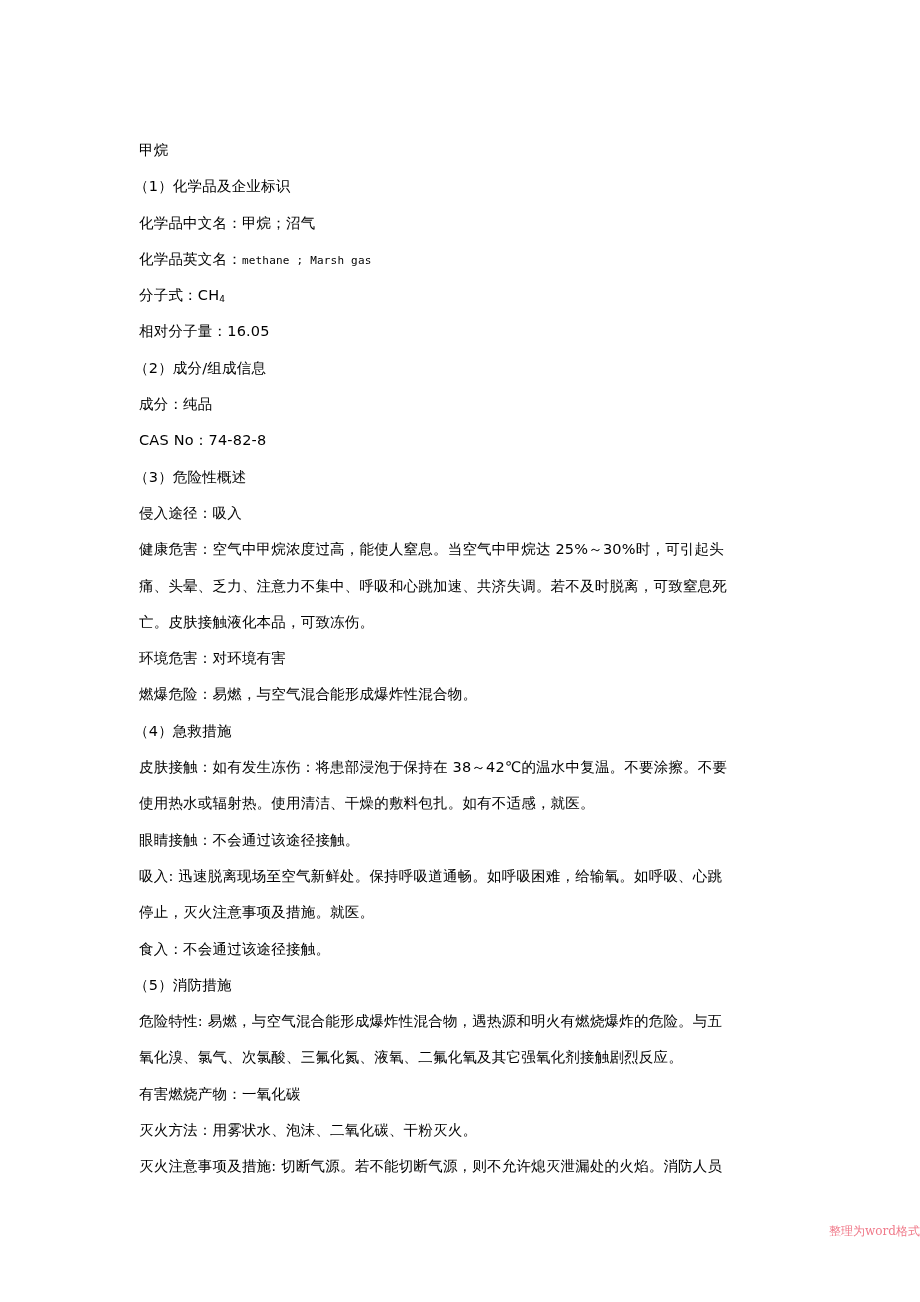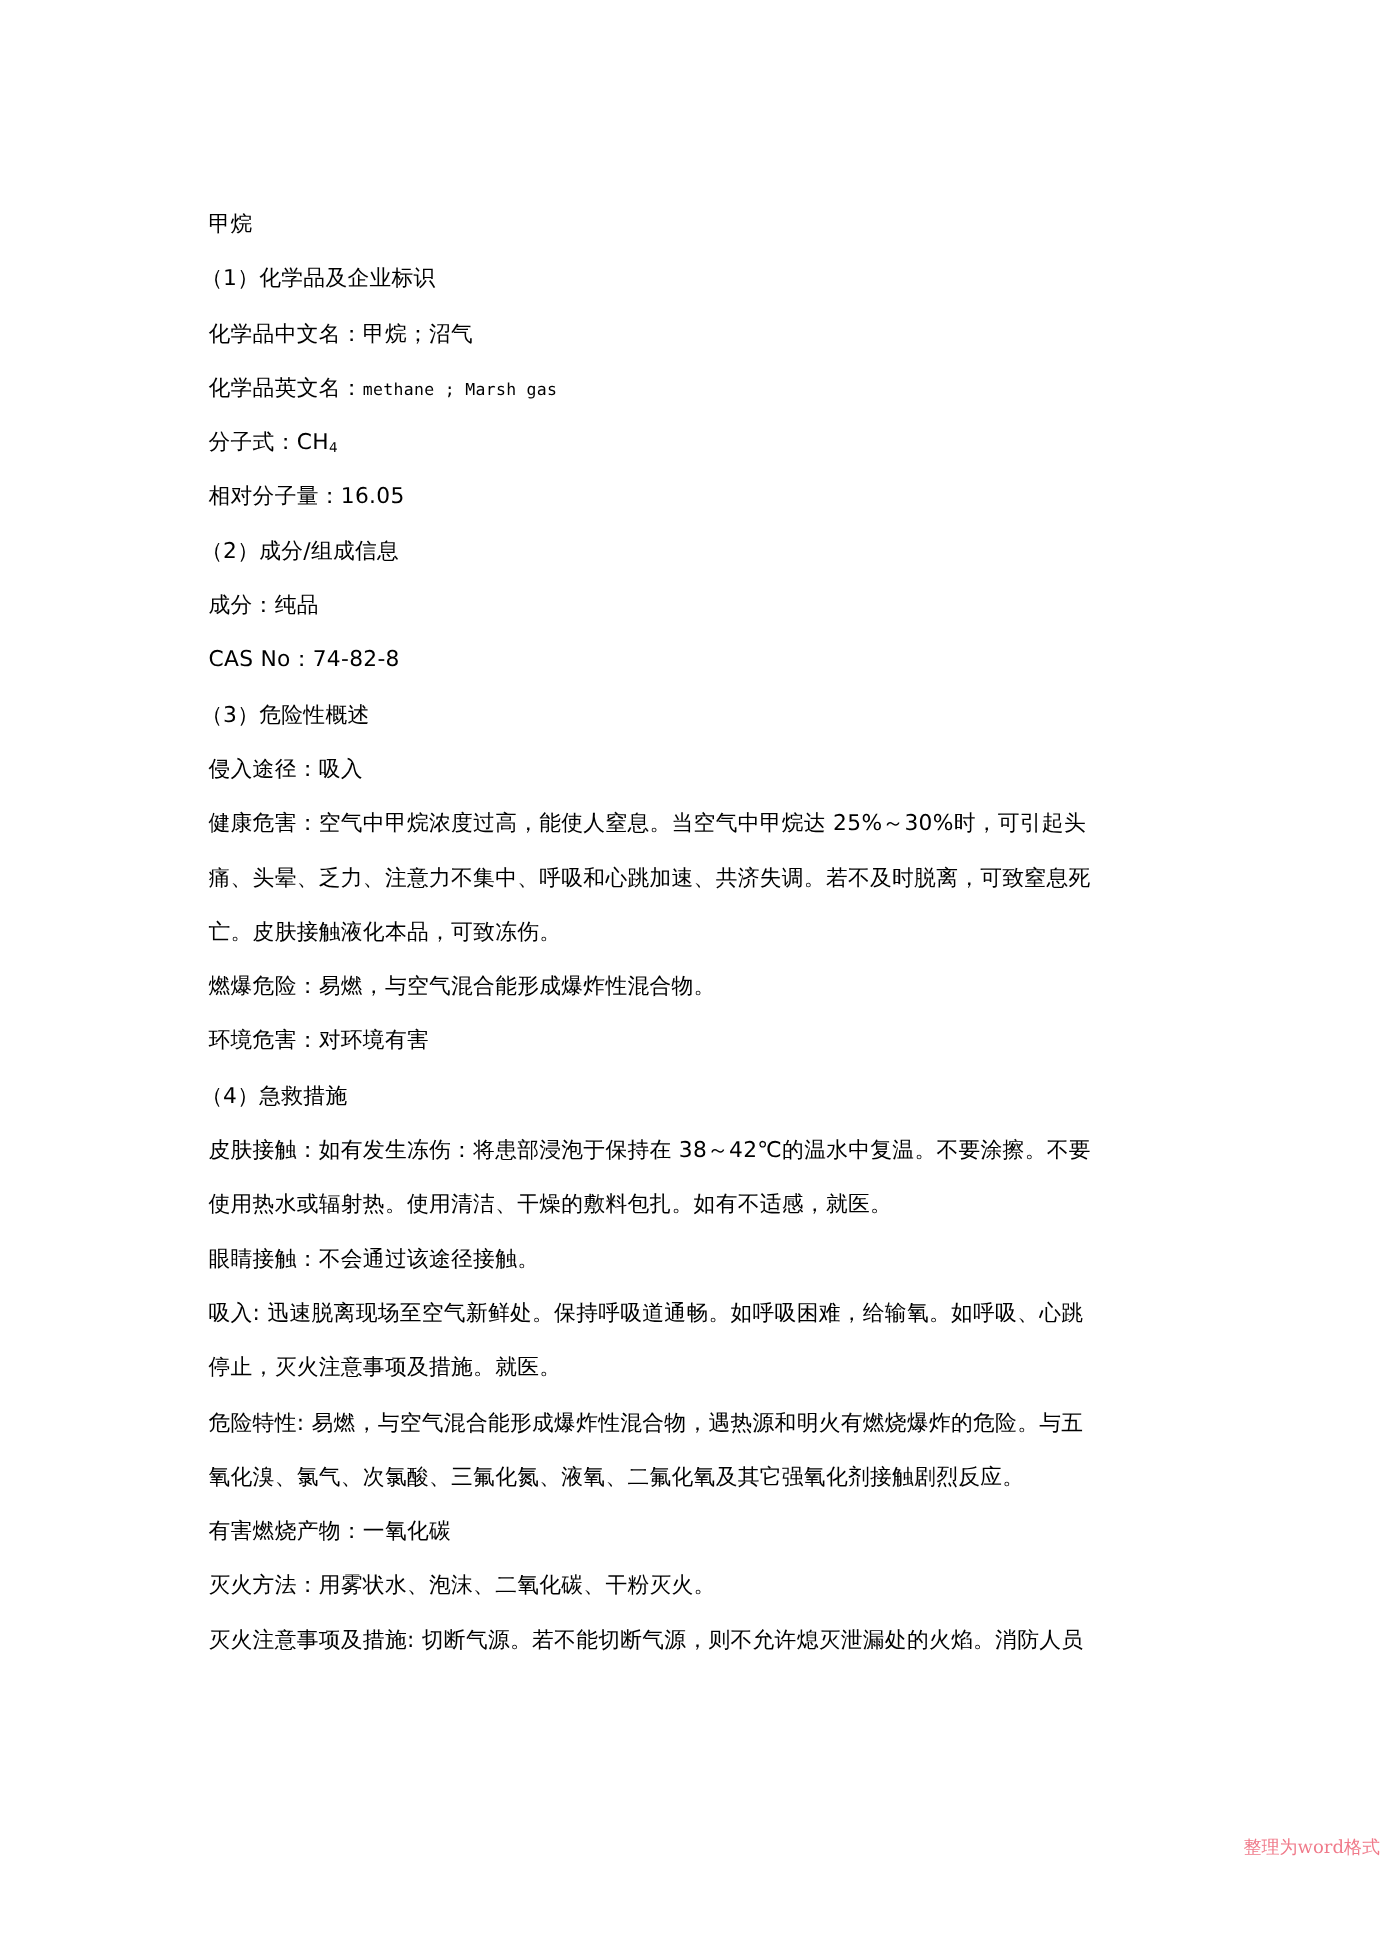--- a/index.html
+++ b/index.html
@@ -87,34 +87,36 @@
     <div class="line"><span>成分：</span><span>纯品</span></div>
     <div class="line"><span>CAS No：</span><span>74-82-8</span></div>
 
     <div class="line heading">（3）危险性概述</div>
     <div class="line"><span>侵入途径：</span><span>吸入</span></div>
     <div class="para">
       <span class="row">健康危害：空气中甲烷浓度过高，能使人窒息。当空气中甲烷达 25%～30%时，可引起头</span>
       <span class="row">痛、头晕、乏力、注意力不集中、呼吸和心跳加速、共济失调。若不及时脱离，可致窒息死</span>
       <span class="row">亡。皮肤接触液化本品，可致冻伤。</span>
     </div>
+    <div class="line"><span>环境危害：</span><span>对环境有害</span></div>
     <div class="line"><span>燃爆危险：</span><span>易燃，与空气混合能形成爆炸性混合物。</span></div>
-    <div class="line"><span>环境危害：</span><span>对环境有害</span></div>
 
     <div class="line heading">（4）急救措施</div>
     <div class="para">
       <span class="row">皮肤接触：如有发生冻伤：将患部浸泡于保持在 38～42℃的温水中复温。不要涂擦。不要</span>
       <span class="row">使用热水或辐射热。使用清洁、干燥的敷料包扎。如有不适感，就医。</span>
     </div>
     <div class="line"><span>眼睛接触：</span><span>不会通过该途径接触。</span></div>
     <div class="para">
       <span class="row">吸入: 迅速脱离现场至空气新鲜处。保持呼吸道通畅。如呼吸困难，给输氧。如呼吸、心跳</span>
       <span class="row">停止，灭火注意事项及措施。就医。</span>
     </div>
+    <div class="line"><span>食入：</span><span>不会通过该途径接触。</span></div>
 
+    <div class="line heading">（5）消防措施</div>
     <div class="para">
       <span class="row">危险特性: 易燃，与空气混合能形成爆炸性混合物，遇热源和明火有燃烧爆炸的危险。与五</span>
       <span class="row">氧化溴、氯气、次氯酸、三氟化氮、液氧、二氟化氧及其它强氧化剂接触剧烈反应。</span>
     </div>
     <div class="line"><span>有害燃烧产物：</span><span>一氧化碳</span></div>
     <div class="line"><span>灭火方法：</span><span>用雾状水、泡沫、二氧化碳、干粉灭火。</span></div>
     <div class="para">
       <span class="row">灭火注意事项及措施: 切断气源。若不能切断气源，则不允许熄灭泄漏处的火焰。消防人员</span>
     </div>
 

